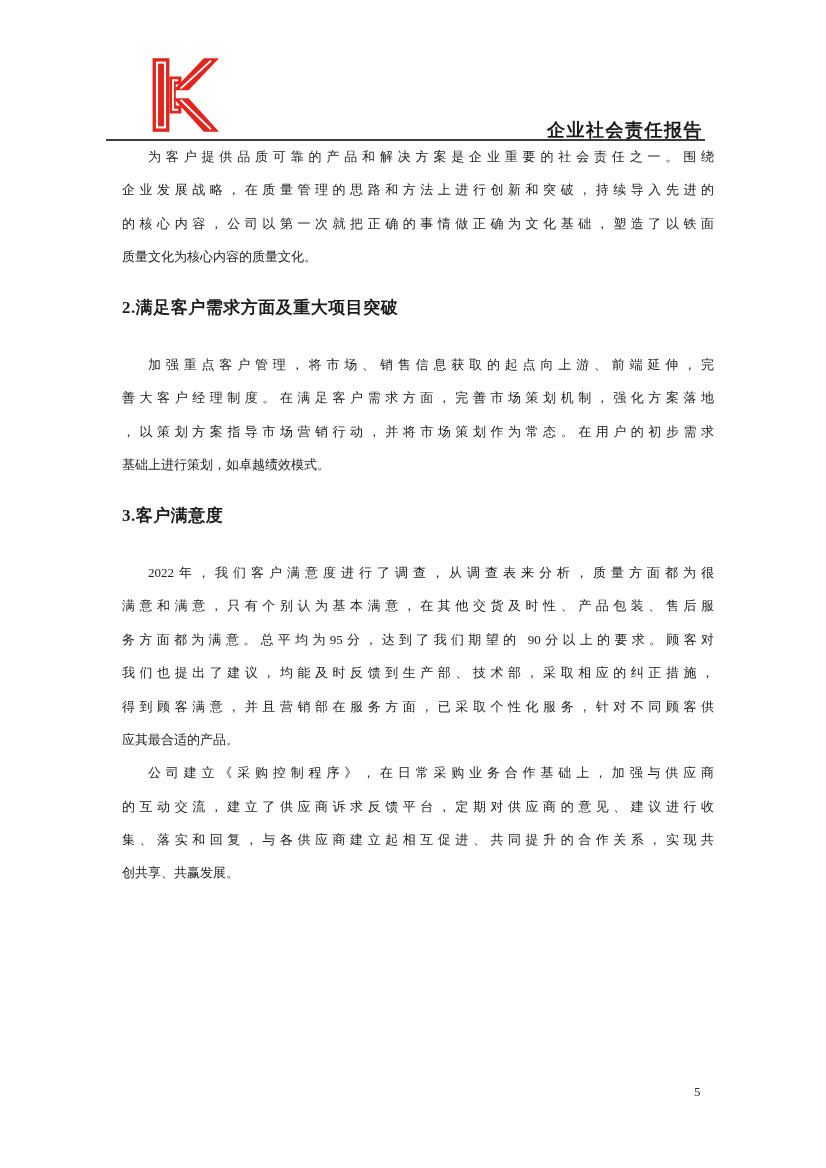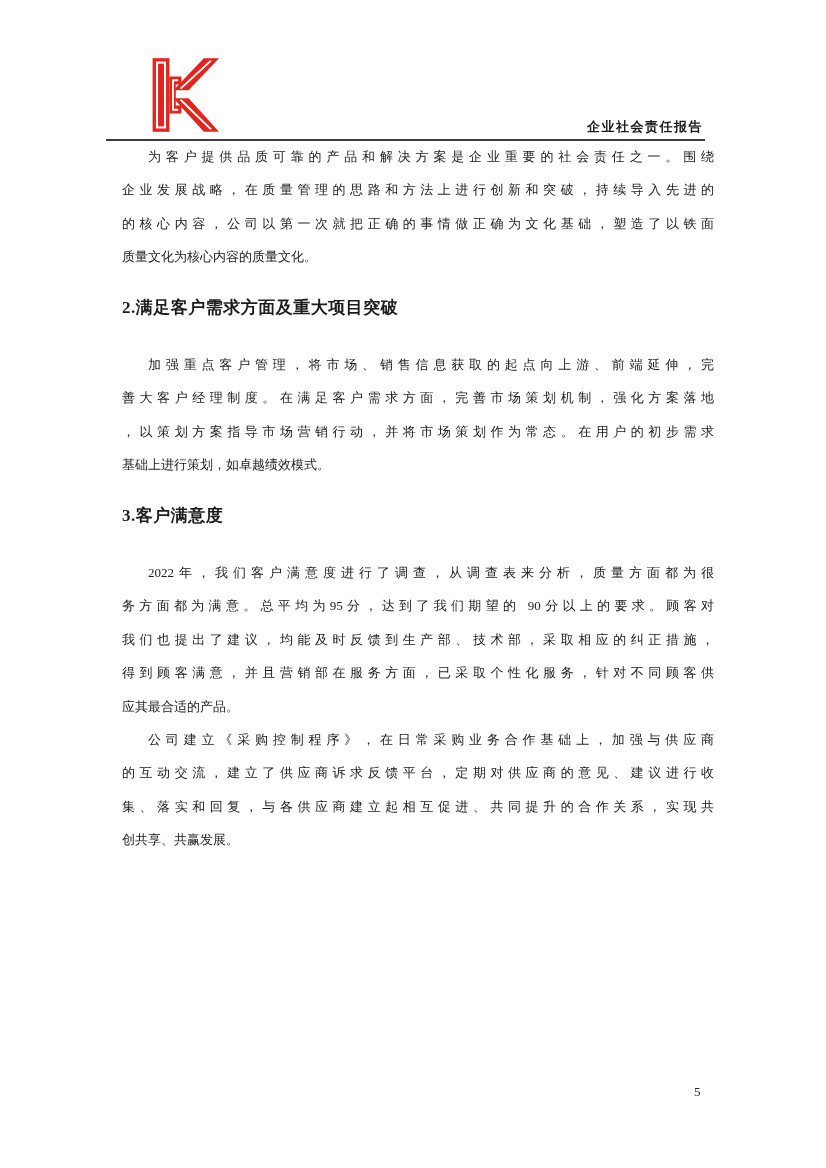--- a/index.html
+++ b/index.html
@@ -7,21 +7,21 @@
     position:relative;
     width:826px;height:1168px;
     background:#ffffff;
     overflow:hidden;
     font-family:"Liberation Serif","DejaVu Serif",serif;
     color:#1c1c1c;
   }
   .logo{position:absolute;left:143px;top:56px;width:80px;height:78px;}
   .report-title{
     position:absolute;top:118px;right:123px;
-    font-size:13px;font-weight:bold;letter-spacing:1.5px;color:#1a1a1a;
+    font-size:18px;font-weight:bold;letter-spacing:1.5px;color:#1a1a1a;
   }
   .header-rule{
     position:absolute;left:106px;top:139px;width:599px;height:2px;
     background:#3d3d3d;
   }
   .doc-body{
     position:absolute;left:122px;top:140px;width:592px;
   }
   .para{margin:0;}
   .para .line{
@@ -74,20 +74,21 @@
       <div class="heading">2.满足客户需求方面及重大项目突破</div>
       <div class="para">
         <div class="line">加强重点客户管理，将市场、销售信息获取的起点向上游、前端延伸，完</div>
         <div class="line">善大客户经理制度。在满足客户需求方面，完善市场策划机制，强化方案落地</div>
         <div class="line">，以策划方案指导市场营销行动，并将市场策划作为常态。在用户的初步需求</div>
         <div class="line">基础上进行策划，如卓越绩效模式。</div>
       </div>
       <div class="heading">3.客户满意度</div>
       <div class="para">
         <div class="line">2022年，我们客户满意度进行了调查，从调查表来分析，质量方面都为很</div>
+        <div class="line">满意和满意，只有个别认为基本满意，在其他交货及时性、产品包装、售后服</div>
         <div class="line">务方面都为满意。总平均为95分，达到了我们期望的 90分以上的要求。顾客对</div>
         <div class="line">我们也提出了建议，均能及时反馈到生产部、技术部，采取相应的纠正措施，</div>
         <div class="line">得到顾客满意，并且营销部在服务方面，已采取个性化服务，针对不同顾客供</div>
         <div class="line">应其最合适的产品。</div>
       </div>
       <div class="para">
         <div class="line">公司建立《采购控制程序》，在日常采购业务合作基础上，加强与供应商</div>
         <div class="line">的互动交流，建立了供应商诉求反馈平台，定期对供应商的意见、建议进行收</div>
         <div class="line">集、落实和回复，与各供应商建立起相互促进、共同提升的合作关系，实现共</div>
         <div class="line">创共享、共赢发展。</div>

